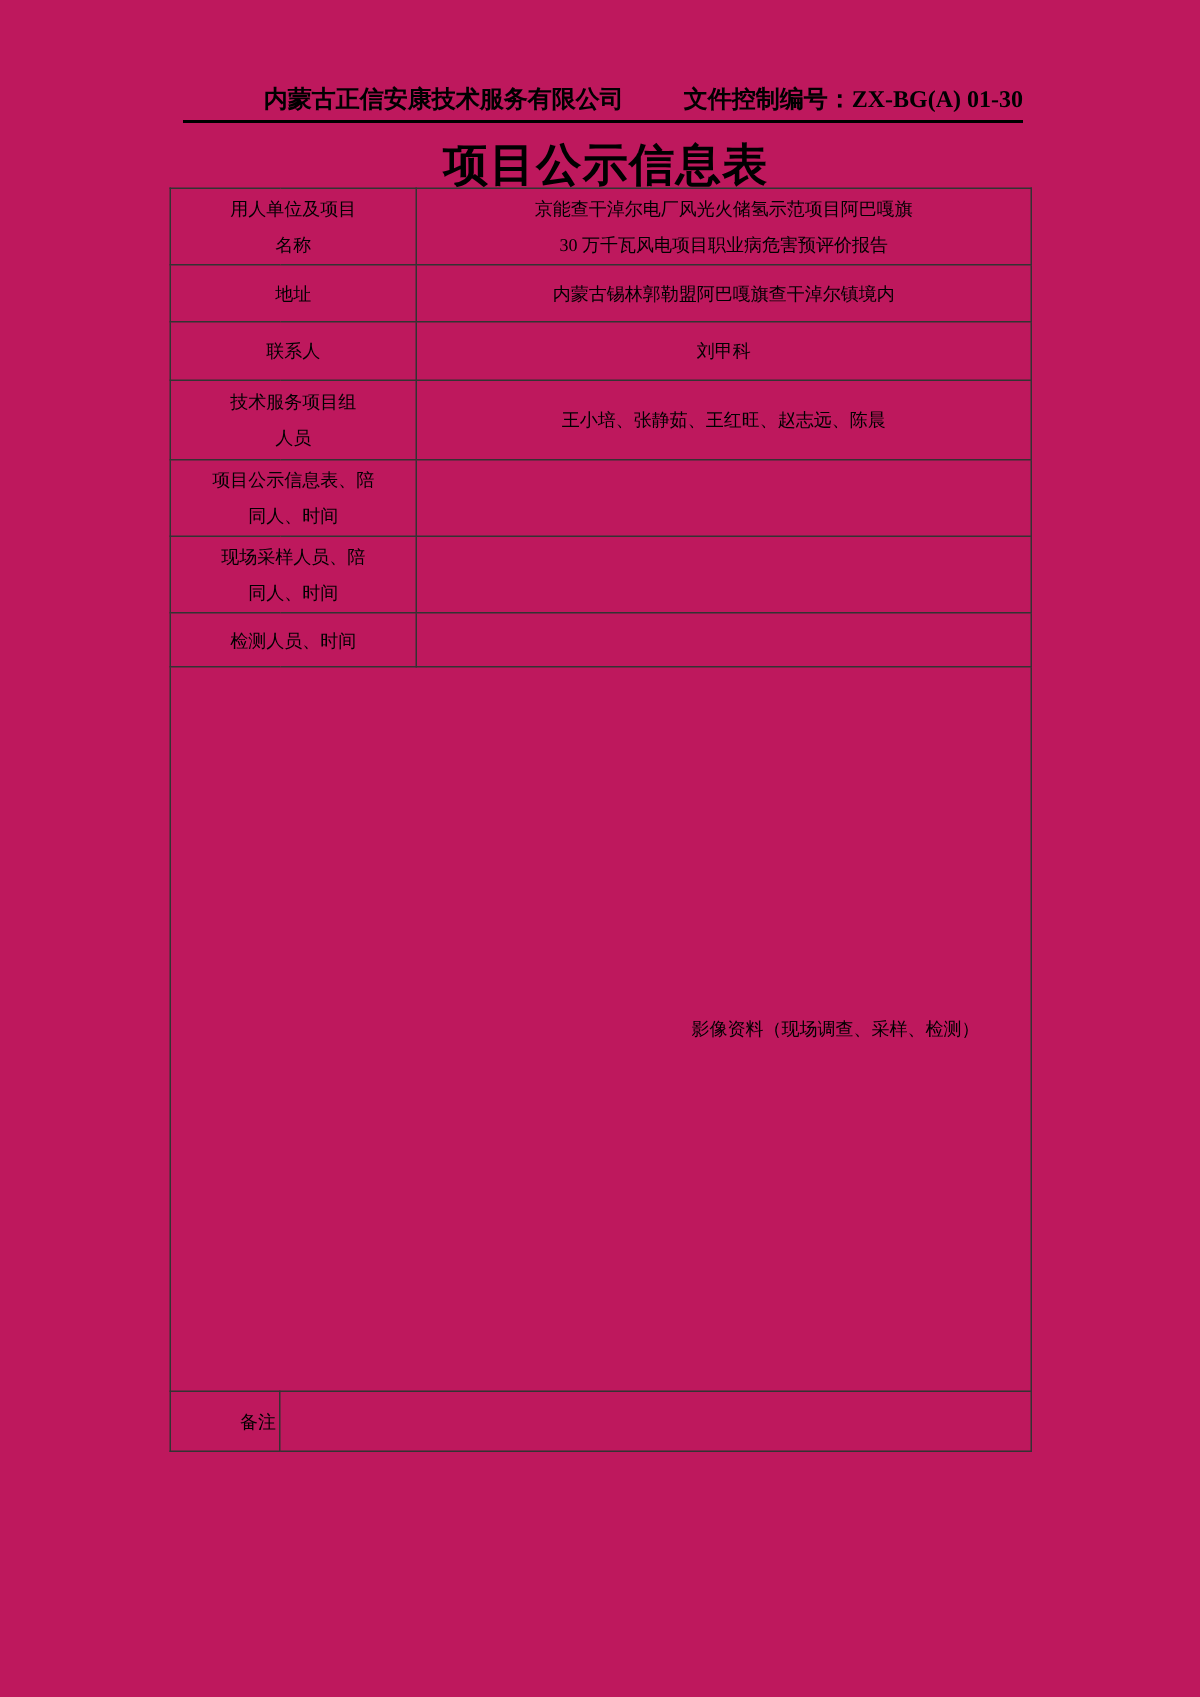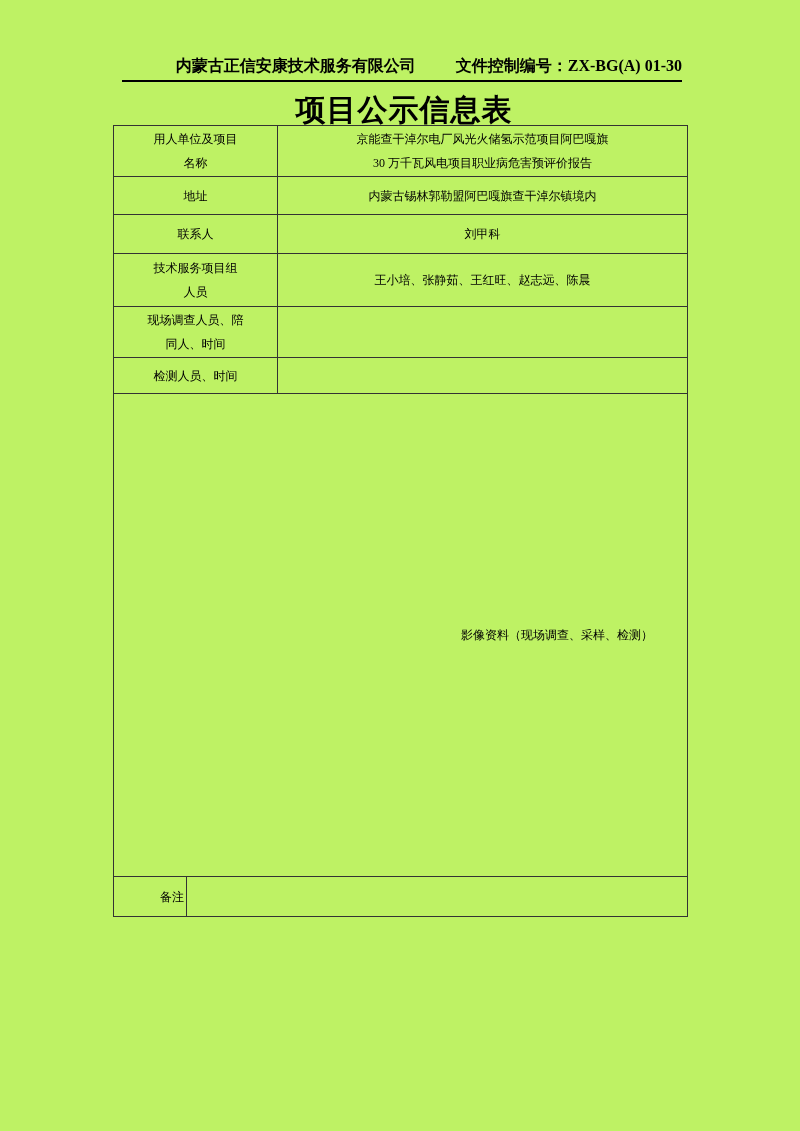--- a/index.html
+++ b/index.html
@@ -4,21 +4,21 @@
 <style>
   html, body {
     margin: 0;
     padding: 0;
     background: #ffffff;
   }
   .page {
     position: relative;
     width: 800px;
     height: 1131px;
-    background: #bef264;
+    background: #be185d;
     color: #000000;
     font-family: "Liberation Serif", "DejaVu Serif", serif;
     overflow: hidden;
   }
 
   
   .doc-header {
     position: absolute;
     left: 122px;
     top: 56px;
@@ -116,21 +116,26 @@
       <tr class="r3">
         <td colspan="2">联系人</td>
         <td>刘甲科</td>
       </tr>
       <tr class="r4">
         <td colspan="2">技术服务项目组
 人员</td>
         <td>王小培、张静茹、王红旺、赵志远、陈晨</td>
       </tr>
       <tr class="r5">
-        <td colspan="2">现场调查人员、陪
+        <td colspan="2">项目公示信息表、陪
+同人、时间</td>
+        <td></td>
+      </tr>
+      <tr class="r6">
+        <td colspan="2">现场采样人员、陪
 同人、时间</td>
         <td></td>
       </tr>
       <tr class="r7">
         <td colspan="2">检测人员、时间</td>
         <td></td>
       </tr>
       <tr class="r-media">
         <td colspan="3" class="media-cell">
           <div class="media-title">影像资料（现场调查、采样、检测）</div>

